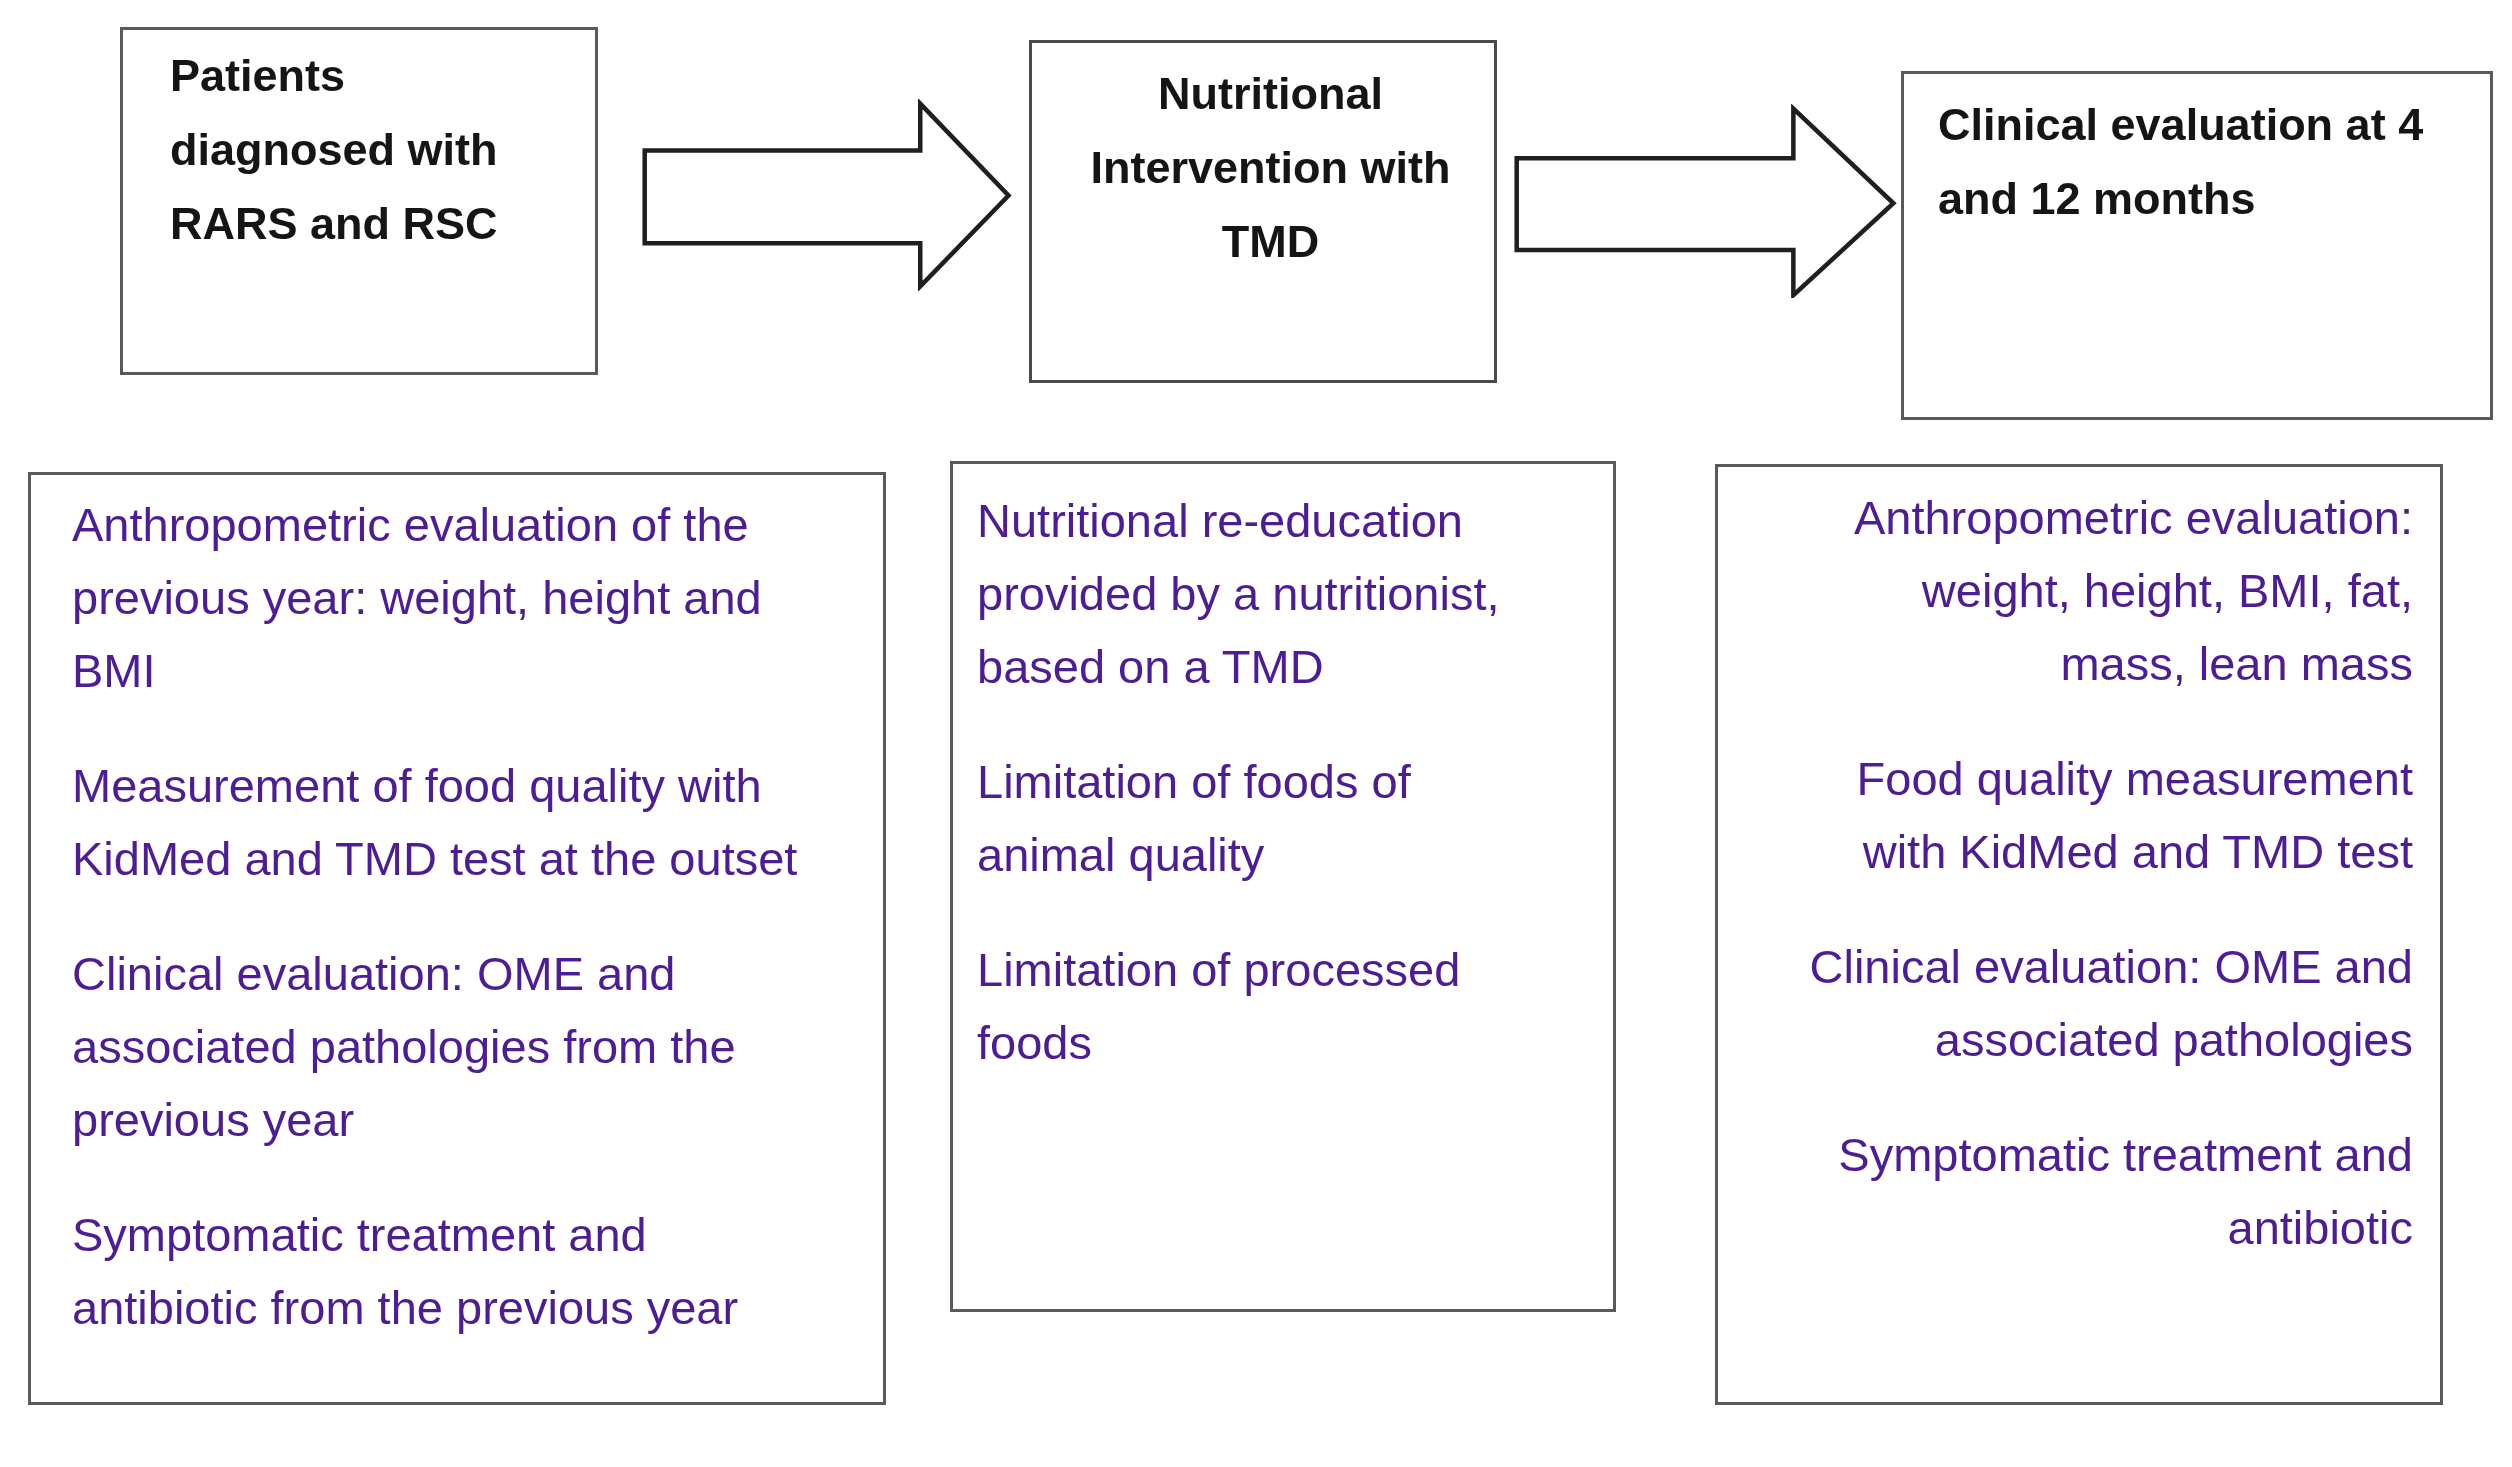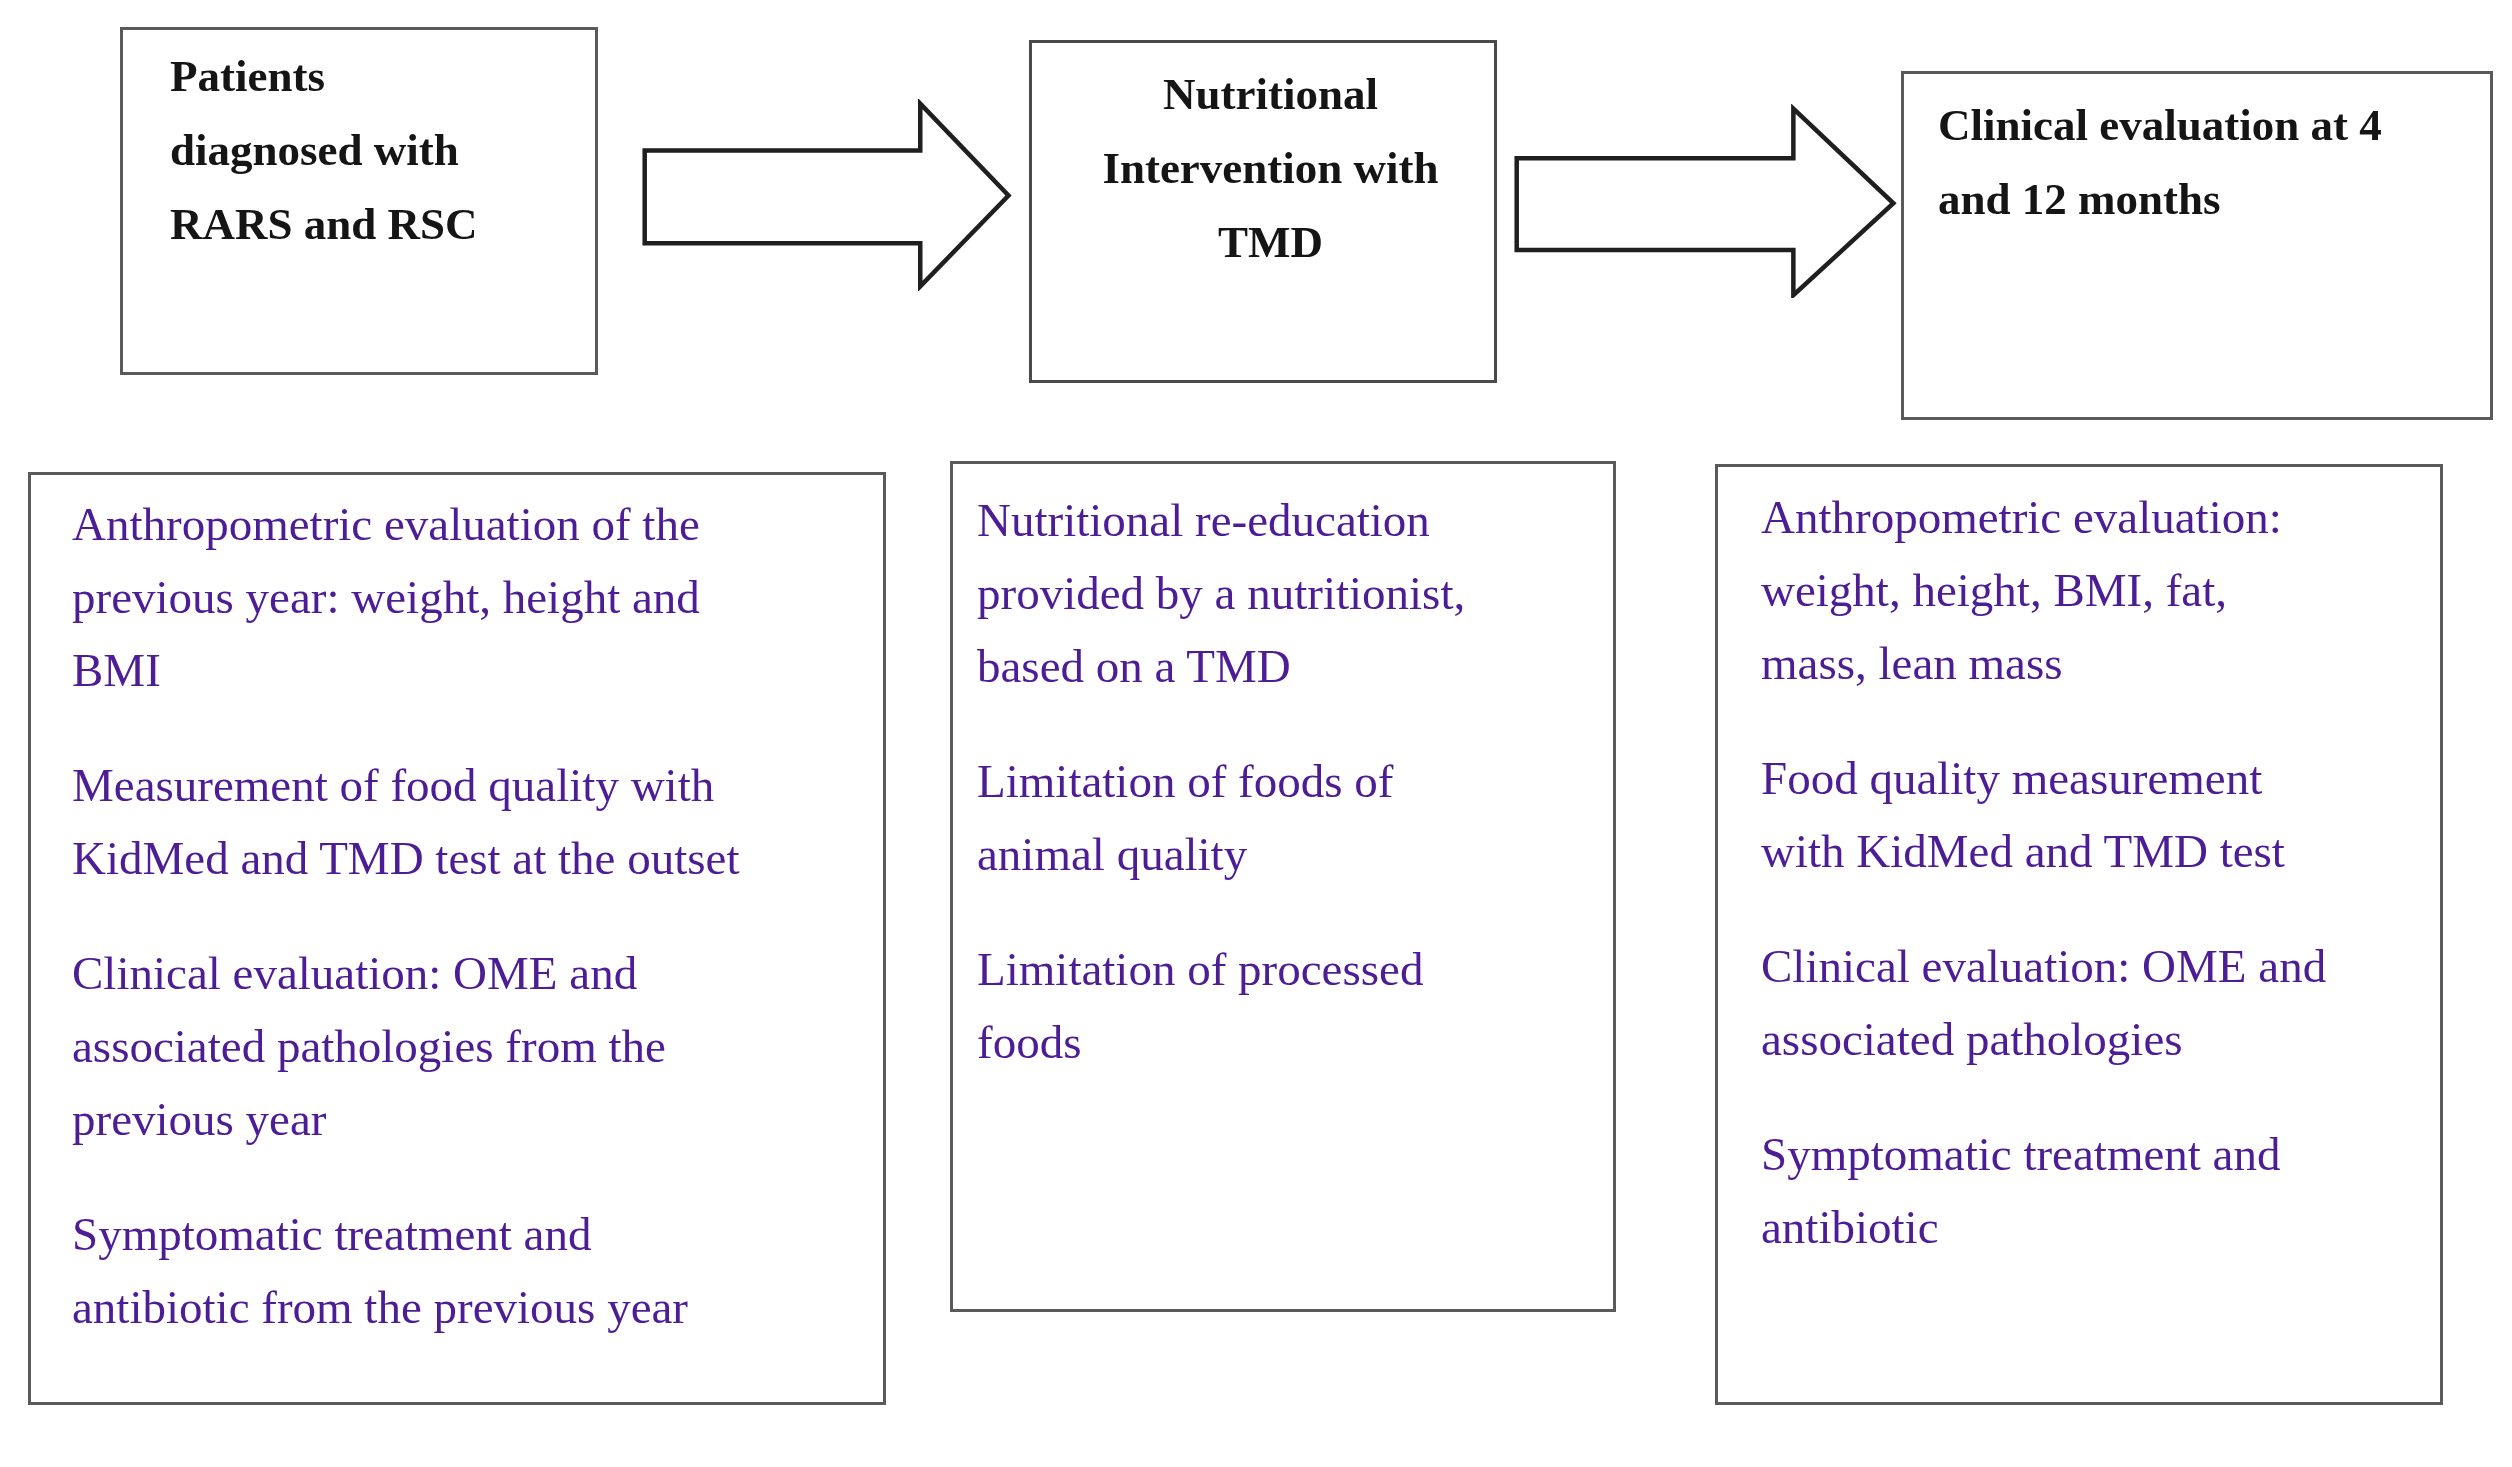--- a/index.html
+++ b/index.html
@@ -8,21 +8,21 @@
     background: #ffffff;
     width: 2512px;
     height: 1468px;
     overflow: hidden;
   }
   .canvas {
     position: relative;
     width: 2180px;
     height: 1468px;
     background: #ffffff;
-    font-family: Liberation Serif, serif;
+    font-family: Liberation Sans, sans-serif;
     color: #1c1c1c;
     border-radius: 17px;
   }
   .box {
     position: absolute;
     box-sizing: border-box;
     background: #ffffff;
     border: 3.6px solid #5a5a5a;
   }
   .stage .title {
@@ -37,21 +37,21 @@
   .s3 { left: 1901px; top: 71px;  width: 592px; height: 349px; padding: 14.4px 18px 0 34px; }
 
   .detail { font-size: 47px; line-height: 73px; }
   .detail .para {
     margin: 0 0 42px 0;
     white-space: pre-line;
     color: #4c1d95;
   }
   .d1 { left: 28px;   top: 472px; width: 858px; height: 933px; padding: 12.6px 36px 0 41px; }
   .d2 { left: 950px; top: 461px; width: 666px; height: 851px;  padding: 20px 27px 0 24px; }
-  .d3 { left: 1715px; top: 464px; width: 728px; height: 941px; padding: 14.4px 27px 0 43px; }
+  .d3 { left: 1715px; top: 464px; width: 728px; height: 941px; padding: 14.4px 27px 0 43px; text-align: right; }
 
   .arrow { position: absolute; }
   .arrow polygon {
     fill: #ffffff;
     stroke: #1f1f1f;
     stroke-width: 5;
     stroke-linejoin: miter;
   }
   .a1 { left: 642px;  top: 99px; width: 371px; height: 192px; }
   .a2 { left: 1514px; top: 104px; width: 383px; height: 194px; }

